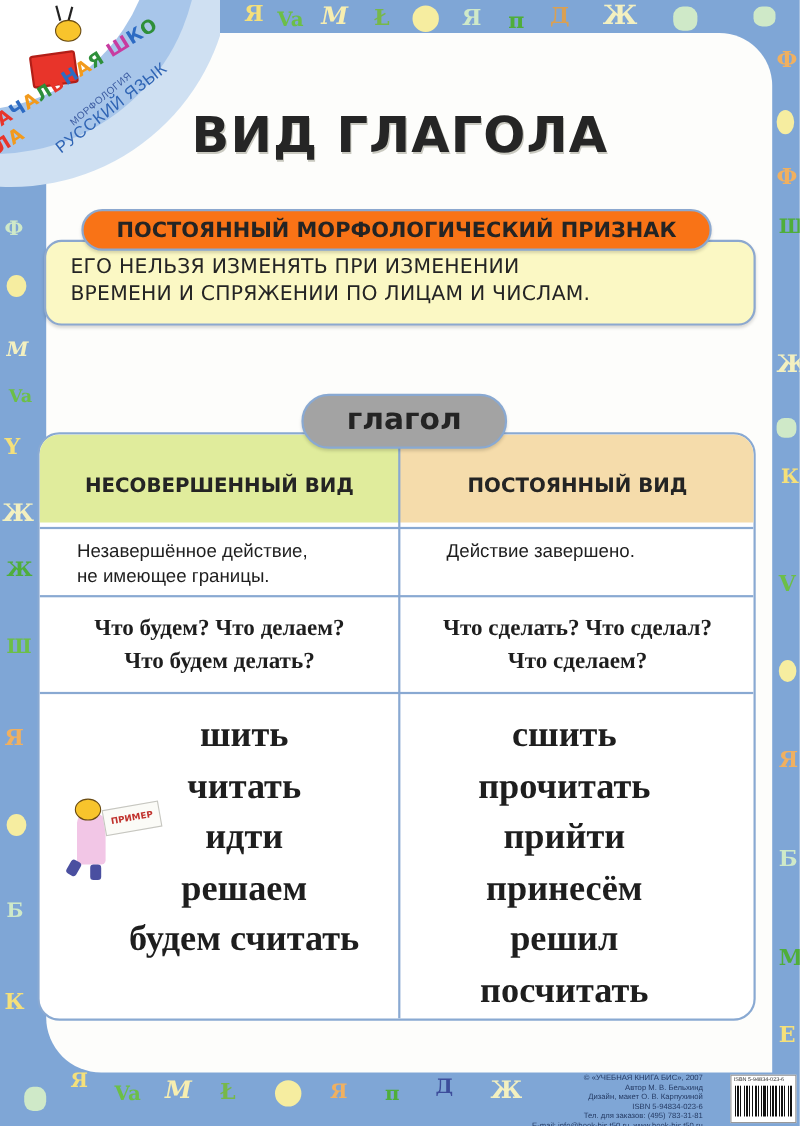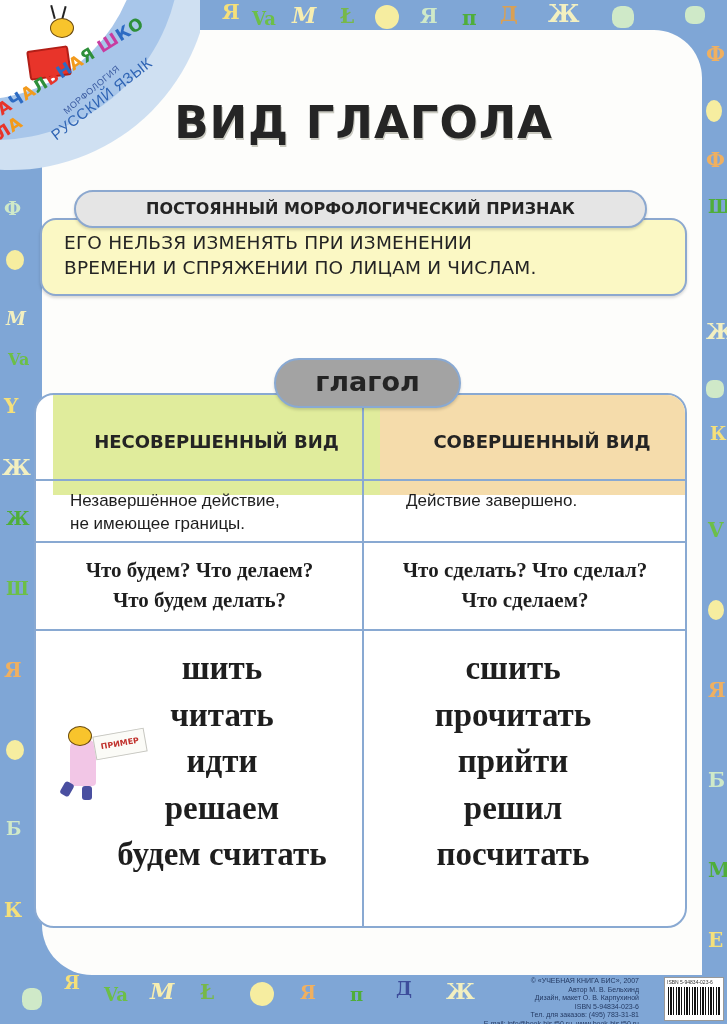--- a/index.html
+++ b/index.html
@@ -75,36 +75,36 @@
     background: #fbf8c4; border: 2px solid #8ca8cf; border-radius: 16px;
     box-shadow: 0 2px 3px rgba(0,0,0,0.15);
   }
   .feature-text {
     position: absolute; left: 22px; top: 10px; font-size: 18.5px; font-weight: normal;
     font-family: "DejaVu Sans", sans-serif; color: #242424; line-height: 25px;
     letter-spacing: 0.2px;
   }
   .feature-pill {
     position: absolute; left: 74px; top: 190px; width: 573px; height: 38px;
-    background: #e5e5e5; border: 2px solid #8ca8cf; border-radius: 20px;
-    text-align: center; font-size: 16px; font-weight: bold; color: #242424;
+    background: #f97316; border: 2px solid #8ca8cf; border-radius: 20px;
+    text-align: center; font-size: 19px; font-weight: bold; color: #242424;
     font-family: "DejaVu Sans", sans-serif; line-height: 34px;
     box-shadow: 0 2px 3px rgba(0,0,0,0.15);
   }
 
   
   .table {
     position: absolute; left: 34px; top: 393px; width: 653px; height: 535px;
     border: 2px solid #89a9d2; border-radius: 20px; overflow: hidden;
     background: #fff;
   }
   .col-head {
-    position: absolute; top: 0; height: 100px;
+    position: absolute; top: 0; height: 80px;
     font-size: 18px; font-weight: bold; font-family: "DejaVu Sans", sans-serif;
-    color: #242424; line-height: 94px; text-align: center; margin-left: 17px;
+    color: #242424; line-height: 94px; text-align: center;
   }
   .col-head.left { left: 0; width: 327px; background: #e0ec9c; }
   .col-head.right { left: 327px; width: 324px; background: #f5dcab; }
   .vline { position: absolute; left: 326px; top: 0; width: 2px; height: 100%; background: #89a9d2; }
   .hline { position: absolute; left: 0; width: 100%; height: 2px; background: #89a9d2; }
   .def-cell {
     position: absolute; top: 94px; font-size: 17px; color: #1e1e1e; line-height: 23px;
   }
   .q-cell {
     position: absolute; top: 160px; font-family: "Liberation Serif", serif; font-weight: bold;
@@ -227,21 +227,21 @@
 <div class="feature-box">
   <div class="feature-text">
     <div>ЕГО НЕЛЬЗЯ ИЗМЕНЯТЬ ПРИ ИЗМЕНЕНИИ</div>
     <div>ВРЕМЕНИ И СПРЯЖЕНИИ ПО ЛИЦАМ И ЧИСЛАМ.</div>
   </div>
 </div>
 <div class="feature-pill">ПОСТОЯННЫЙ МОРФОЛОГИЧЕСКИЙ ПРИЗНАК</div>
 
 <div class="table">
   <div class="col-head left">НЕСОВЕРШЕННЫЙ ВИД</div>
-  <div class="col-head right">СОВЕРШЕННЫЙ ВИД</div>
+  <div class="col-head right">ПОСТОЯННЫЙ ВИД</div>
   <div class="hline" style="top:84px;"></div>
   <div class="hline" style="top:146px;"></div>
   <div class="hline" style="top:234px;"></div>
   <div class="vline"></div>
 
   <div class="def-cell" style="left:34px;">
     <div>Незавершённое действие,</div>
     <div>не имеющее границы.</div>
   </div>
   <div class="def-cell" style="left:370px;text-align:right;">
@@ -261,20 +261,21 @@
     <div>шить</div>
     <div>читать</div>
     <div>идти</div>
     <div>решаем</div>
     <div>будем считать</div>
   </div>
   <div class="verb-list" style="left:327px;width:300px;">
     <div>сшить</div>
     <div>прочитать</div>
     <div>прийти</div>
+    <div>принесём</div>
     <div>решил</div>
     <div>посчитать</div>
   </div>
 </div>
 <div class="gl-pill">глагол</div>
 
 <div class="ex-mascot">
   <div class="ex-body"></div>
   <div class="ex-head"></div>
   <div class="ex-leg1"></div>

